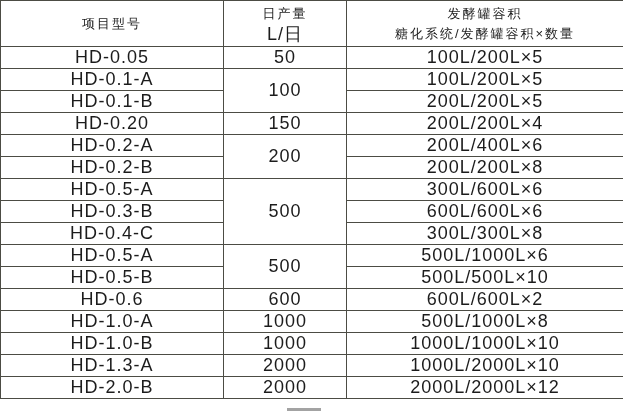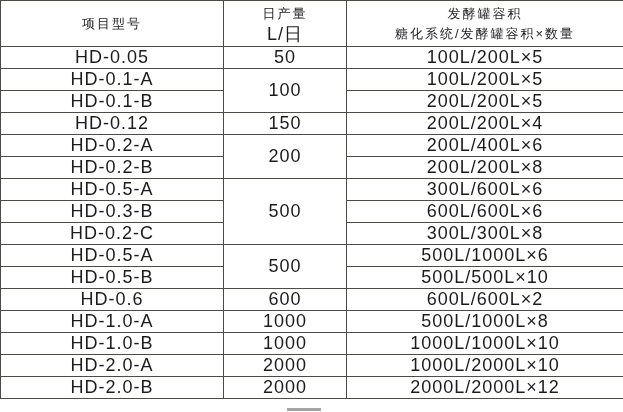--- a/index.html
+++ b/index.html
@@ -87,21 +87,21 @@
       <td class="latin">HD-0.1-A</td>
       <td class="latin" rowspan="2">100</td>
       <td class="latin">100L/200L×5</td>
     </tr>
     <tr class="data-row">
       <td class="latin">HD-0.1-B</td>
       <td class="latin">200L/200L×5</td>
     </tr>
 
     <tr class="data-row">
-      <td class="latin">HD-0.12</td>
+      <td class="latin">HD-0.20</td>
       <td class="latin">150</td>
       <td class="latin">200L/200L×4</td>
     </tr>
 
     <tr class="data-row">
       <td class="latin">HD-0.2-A</td>
       <td class="latin" rowspan="2">200</td>
       <td class="latin">200L/400L×6</td>
     </tr>
     <tr class="data-row">
@@ -112,21 +112,21 @@
     <tr class="data-row">
       <td class="latin">HD-0.5-A</td>
       <td class="latin" rowspan="3">500</td>
       <td class="latin">300L/600L×6</td>
     </tr>
     <tr class="data-row">
       <td class="latin">HD-0.3-B</td>
       <td class="latin">600L/600L×6</td>
     </tr>
     <tr class="data-row">
-      <td class="latin">HD-0.2-C</td>
+      <td class="latin">HD-0.4-C</td>
       <td class="latin">300L/300L×8</td>
     </tr>
 
     <tr class="data-row">
       <td class="latin">HD-0.5-A</td>
       <td class="latin" rowspan="2">500</td>
       <td class="latin">500L/1000L×6</td>
     </tr>
     <tr class="data-row">
       <td class="latin">HD-0.5-B</td>
@@ -145,21 +145,21 @@
       <td class="latin">500L/1000L×8</td>
     </tr>
 
     <tr class="data-row">
       <td class="latin">HD-1.0-B</td>
       <td class="latin">1000</td>
       <td class="latin">1000L/1000L×10</td>
     </tr>
 
     <tr class="data-row">
-      <td class="latin">HD-2.0-A</td>
+      <td class="latin">HD-1.3-A</td>
       <td class="latin">2000</td>
       <td class="latin">1000L/2000L×10</td>
     </tr>
 
     <tr class="data-row">
       <td class="latin">HD-2.0-B</td>
       <td class="latin">2000</td>
       <td class="latin">2000L/2000L×12</td>
     </tr>
   </tbody>

